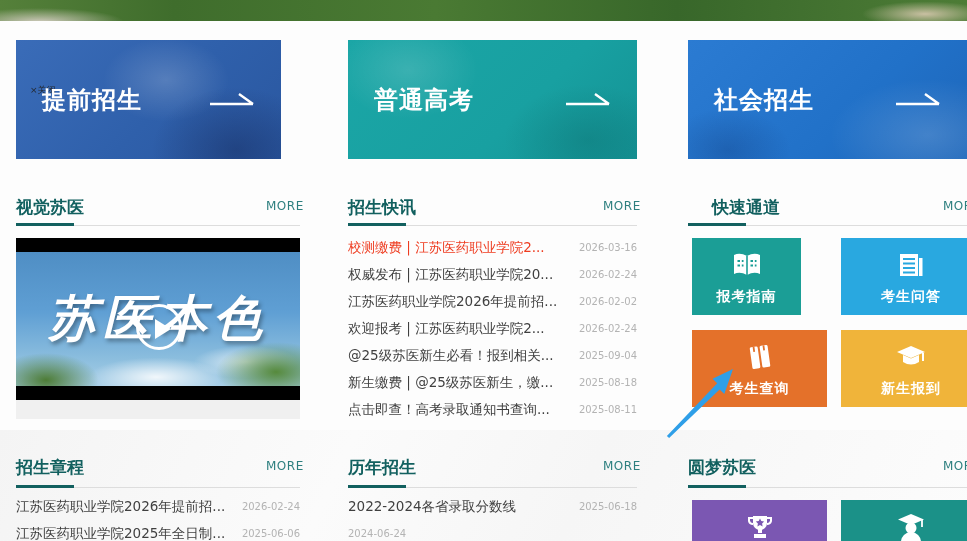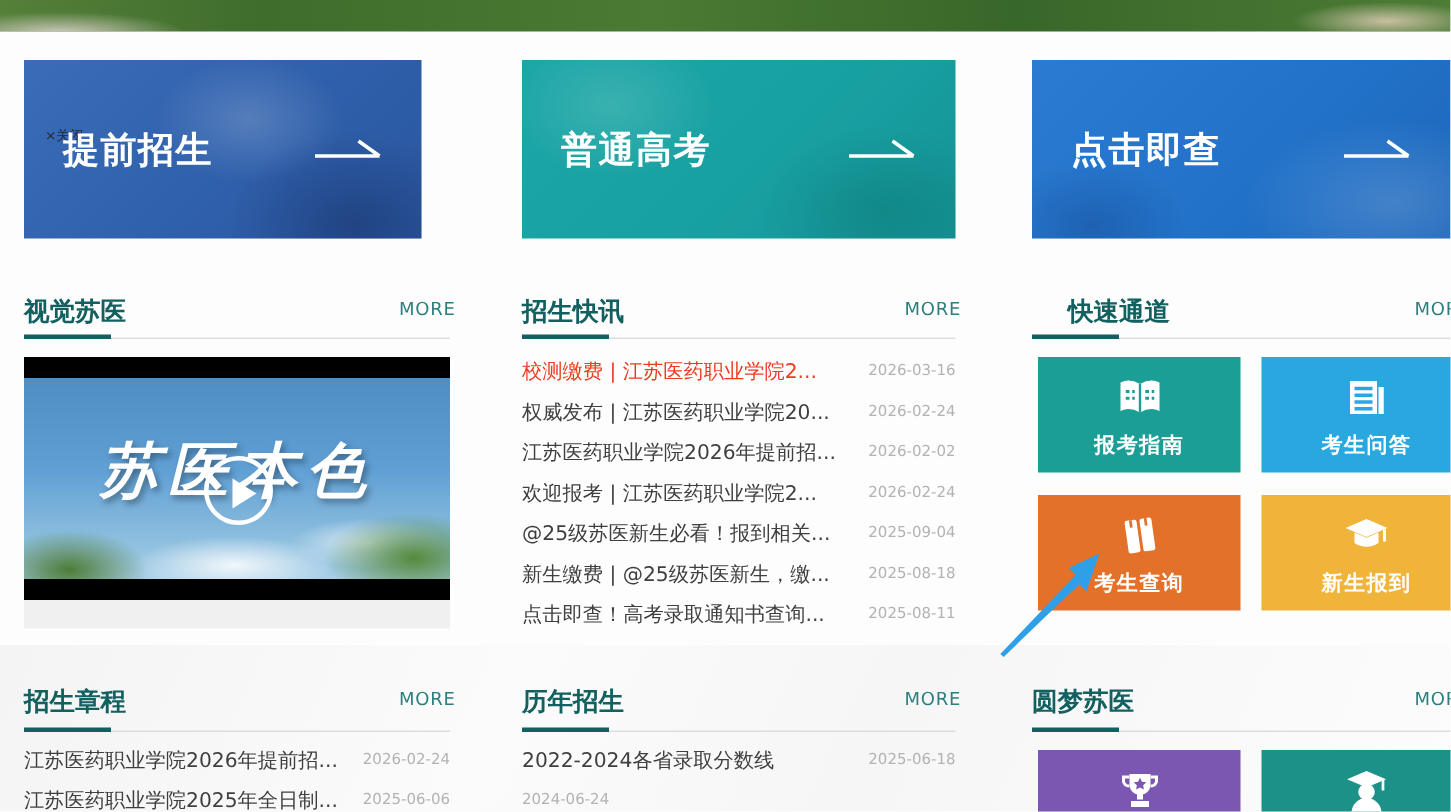--- a/index.html
+++ b/index.html
@@ -51,40 +51,40 @@
   
   #video-box { left:16px; top:238px; width:284px; height:162px; background:#000; overflow:hidden; cursor:pointer;}
   #video-img { left:0; top:14px; width:284px; height:134px; position:absolute;
     background:
       radial-gradient(ellipse 70px 36px at 30px 128px, #4d7c36 0%, rgba(77,124,54,0) 75%),
       radial-gradient(ellipse 80px 40px at 260px 120px, #568a3c 0%, rgba(86,138,60,0) 75%),
       radial-gradient(ellipse 90px 26px at 140px 125px, rgba(255,255,255,.85) 0%, rgba(255,255,255,0) 75%),
       radial-gradient(ellipse 70px 22px at 230px 110px, rgba(255,255,255,.7) 0%, rgba(255,255,255,0) 75%),
       linear-gradient(180deg,#4f8ec4 0%, #5f9fd4 45%, #8cbede 80%, #a8cfe8 100%); }
   #video-title { position:absolute; left:0; top:34px; width:100%; text-align:center;
-    font-size:40px; font-weight:bold; font-style:italic; color:#fff; letter-spacing:6px;
+    font-size:49px; font-weight:bold; font-style:italic; color:#fff; letter-spacing:6px;
     text-shadow:2px 3px 4px rgba(0,0,0,.35); }
   #play-circle { position:absolute; left:120px; top:52px; width:46px; height:46px;
     border:3px solid #fff; border-radius:50%; }
   #play-tri { position:absolute; left:16px; top:12px; width:0; height:0;
     border-left:16px solid #fff; border-top:10px solid transparent; border-bottom:10px solid transparent; }
   #video-ctrl { left:16px; top:400px; width:284px; height:19px; background:#f0f0f0; }
 
   
   .news-row { height:27px; display:flex; align-items:center; justify-content:space-between; cursor:pointer;}
   .news-text { font-size:13.5px; color:#3f3f3f; white-space:nowrap; overflow:hidden; max-width:215px; }
   .news-text.hot { color:#ee3c20; }
   .news-date { font-size:10px; color:#b3b3b3; white-space:nowrap; }
 
   
   .tile { height:77px; color:#fff; display:flex; flex-direction:column; align-items:center;
     justify-content:flex-end; padding-bottom:9px; cursor:pointer; }
   .tile-icon { position:absolute; top:12px; left:50%; transform:translateX(-50%); width:30px; height:30px;}
   .tile-label { font-size:14px; font-weight:bold; letter-spacing:1px; }
-  #tile-0 { left:692px; top:238px; width:135px; background:#1b9e96; position:absolute;}
+  #tile-0 { left:692px; top:238px; width:109px; background:#1b9e96; position:absolute;}
   #tile-1 { left:841px; top:238px; width:140px; background:#29a8e0; position:absolute;}
   #tile-2 { left:692px; top:330px; width:135px; background:#e4712a; position:absolute;}
   #tile-3 { left:841px; top:330px; width:140px; background:#f0b43a; position:absolute;}
   #tile-4 { left:692px; top:500px; width:135px; height:60px; background:#7b57b2; position:absolute;}
   #tile-5 { left:841px; top:500px; width:140px; height:60px; background:#1b9188; position:absolute;}
 
   
   #annot-arrow { left:655px; top:360px; width:95px; height:90px; z-index:5; pointer-events:none;}
 </style>
 </head>
@@ -104,21 +104,21 @@
   <div class="abs" id="close-hint">×关闭</div>
 
   <div class="abs banner" id="banner-1">
     <span class="banner-title">普通高考</span>
     <svg class="banner-arrow" viewBox="0 0 46 18">
       <path d="M1 13 H44 M44 13 L30 3" stroke="#fff" stroke-width="2.4" fill="none"></path>
     </svg>
   </div>
 
   <div class="abs banner" id="banner-2">
-    <span class="banner-title">点击即查</span>
+    <span class="banner-title">社会招生</span>
     <svg class="banner-arrow" viewBox="0 0 46 18">
       <path d="M1 13 H44 M44 13 L30 3" stroke="#fff" stroke-width="2.4" fill="none"></path>
     </svg>
   </div>
 
   <div class="abs sec-title" style="left:16px;top:196px;">视觉苏医</div>
   <div class="abs more" style="left:266px;top:199px;">MORE</div>
   <div class="abs rule" style="left:16px;top:225px;width:284px;"></div>
   <div class="abs rule-accent" style="left:16px;top:223px;"></div>
 

